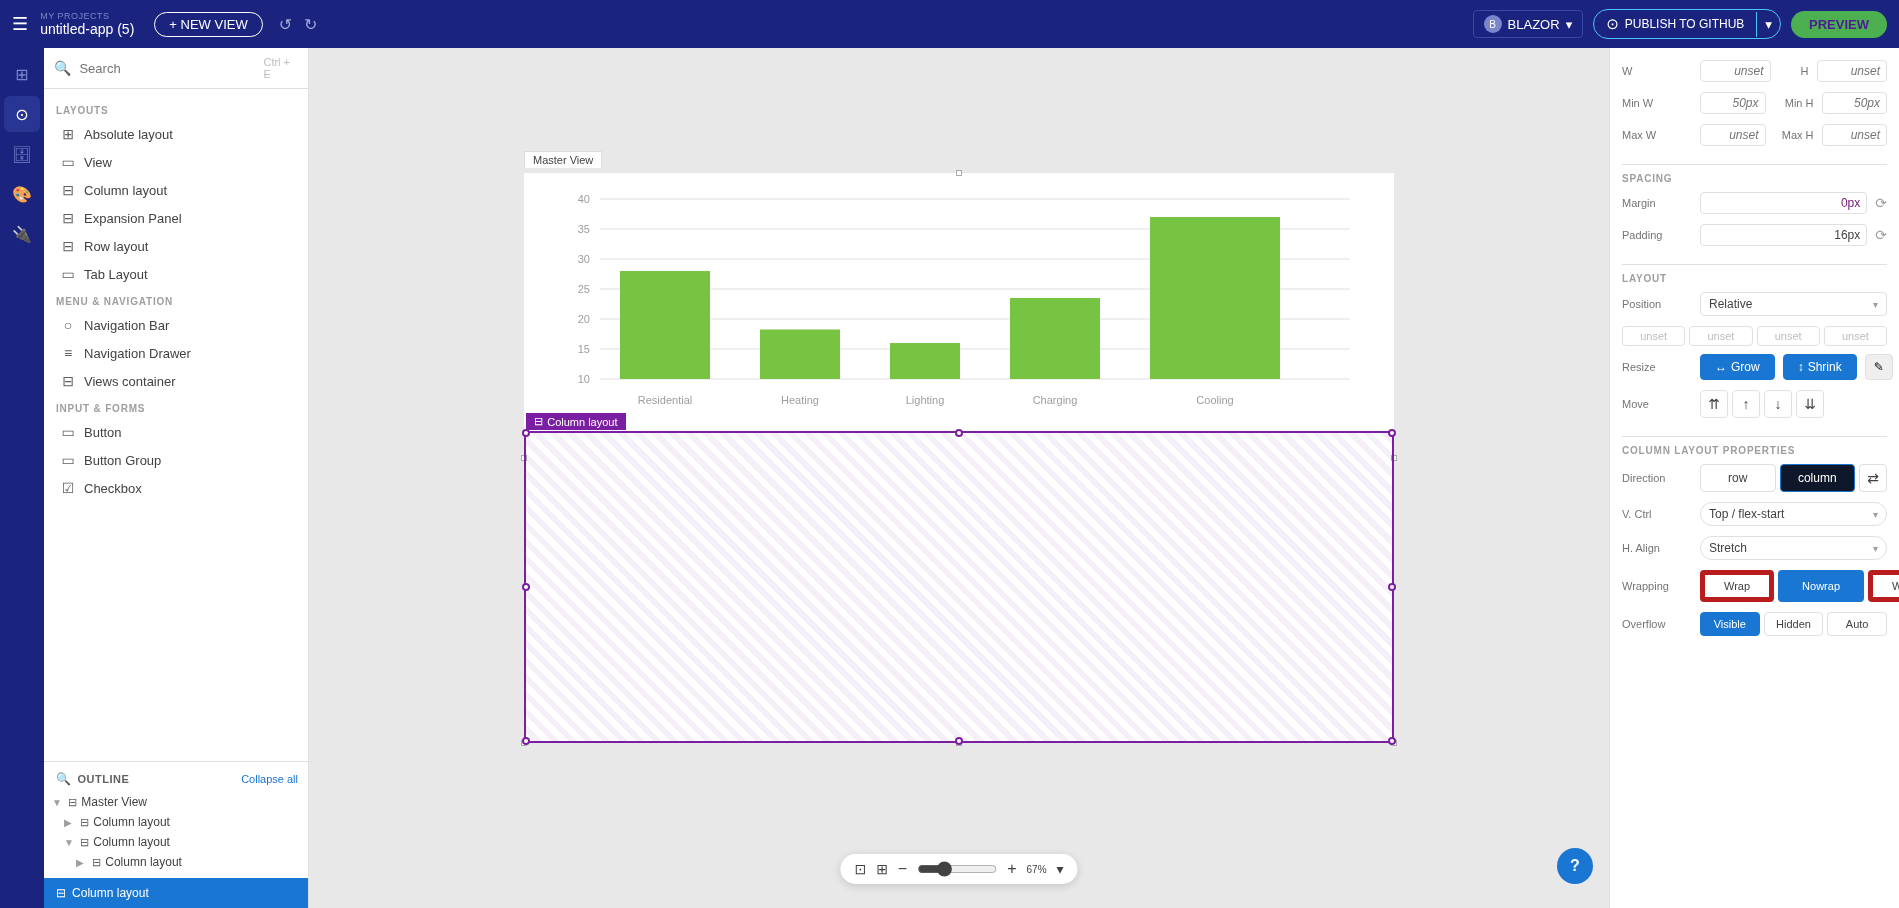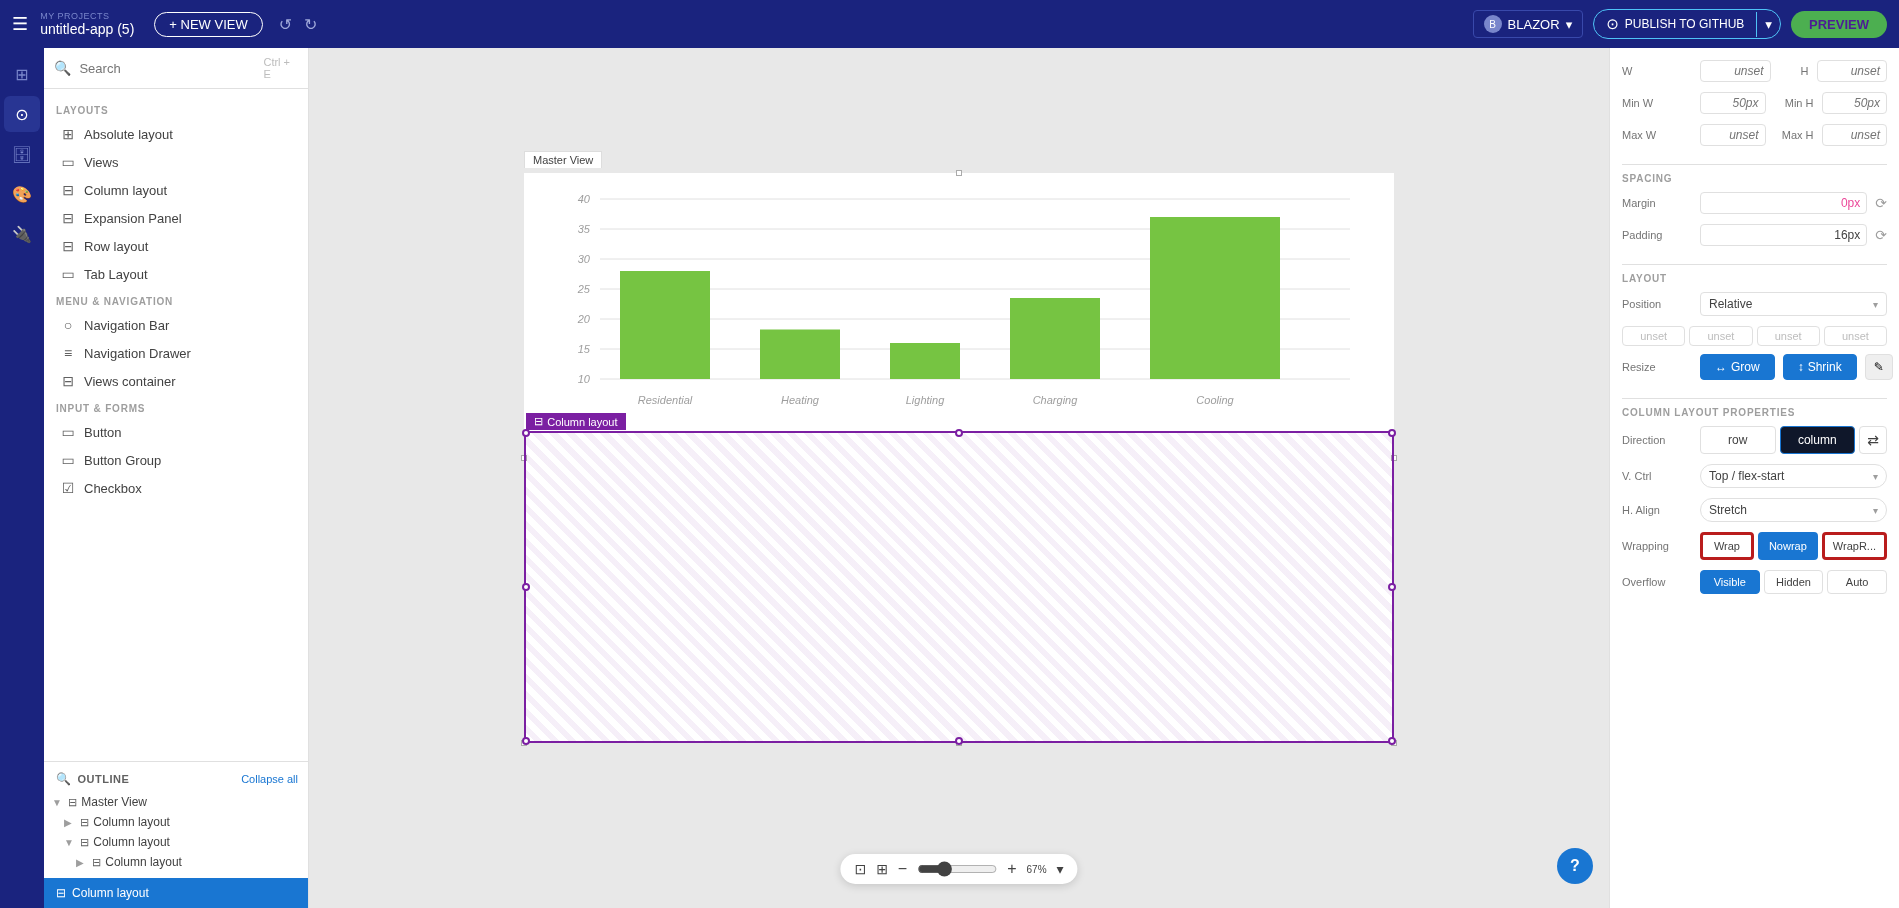--- a/index.html
+++ b/index.html
@@ -176,21 +176,20 @@
       font-size: 11px;
       color: #424242;
     }
 
     
     .chart-area {
       position: absolute;
       top: 0; left: 0; right: 8px;
       height: 250px;
       padding: 16px;
-      font-style: italic;
     }
 
     
     .column-layout-selected {
       position: absolute;
       top: 258px; left: 0; right: 0; bottom: 0;
       border: 2px solid #7b1fa2;
       background: repeating-linear-gradient(
         45deg,
         transparent,
@@ -374,22 +373,22 @@
       font-size: 12px;
       color: #424242;
       background: white;
       display: flex; align-items: center; justify-content: space-between;
       cursor: pointer;
     }
     .chevron-icon { font-size: 10px; color: #9e9e9e; }
 
     .wrap-btn {
       flex: 1;
-      padding: 5px 8px;
-      border: 3px solid #b91c1c;
+      padding: 5px 19px;
+      border: 5px solid #b91c1c;
       background: white;
       border-radius: 4px;
       font-size: 11px;
       cursor: pointer;
       color: #424242;
       text-align: center;
     }
     .wrap-btn.active { background: #1976d2; color: white; border-color: #1976d2; }
 
     .overflow-btn {
@@ -460,21 +459,21 @@
 
     <div class="components-list">
 
       <div class="section-header">LAYOUTS</div>
       <div class="component-item">
         <span class="component-icon">⊞</span>
         <span>Absolute layout</span>
       </div>
       <div class="component-item">
         <span class="component-icon">▭</span>
-        <span>Views</span>
+        <span>View</span>
       </div>
       <div class="component-item">
         <span class="component-icon">⊟</span>
         <span>Column layout</span>
       </div>
       <div class="component-item">
         <span class="component-icon">⊟</span>
         <span>Expansion Panel</span>
       </div>
       <div class="component-item">
@@ -652,21 +651,21 @@
       <div class="prop-value">unset</div>
       <span class="prop-label" style="width:40px;text-align:right;font-size:11px;">Max H</span>
       <div class="prop-value">unset</div>
     </div>
 
     <hr class="section-divider">
 
     <div class="section-title">SPACING</div>
     <div class="prop-row">
       <span class="prop-label">Margin</span>
-      <div class="prop-value" style="color:#ec4899;font-style:normal;">0px</div>
+      <div class="prop-value" style="color:#701a75;font-style:normal;">0px</div>
       <span class="sync-icon">⟳</span>
     </div>
     <div class="prop-row">
       <span class="prop-label">Padding</span>
       <div class="prop-value" style="color:#424242;font-style:normal;">16px</div>
       <span class="sync-icon">⟳</span>
     </div>
 
     <hr class="section-divider">
 
@@ -692,20 +691,29 @@
         <span>↔</span>
         <span>Grow</span>
       </button>
       <button class="resize-btn active-shrink">
         <span>↕</span>
         <span>Shrink</span>
       </button>
       <button class="resize-btn" style="padding:5px 8px;">✎</button>
     </div>
 
+    <div class="prop-row">
+      <span class="prop-label">Move</span>
+      <div style="display:flex;gap:4px;">
+        <button class="move-btn">⇈</button>
+        <button class="move-btn">↑</button>
+        <button class="move-btn">↓</button>
+        <button class="move-btn">⇊</button>
+      </div>
+    </div>
 
     <hr class="section-divider">
 
     <div class="section-title">COLUMN LAYOUT PROPERTIES</div>
 
     <div class="prop-row">
       <span class="prop-label">Direction</span>
       <div class="btn-group-row" style="flex:1;">
         <button class="toggle-btn">row</button>
         <button class="toggle-btn active">column</button>

